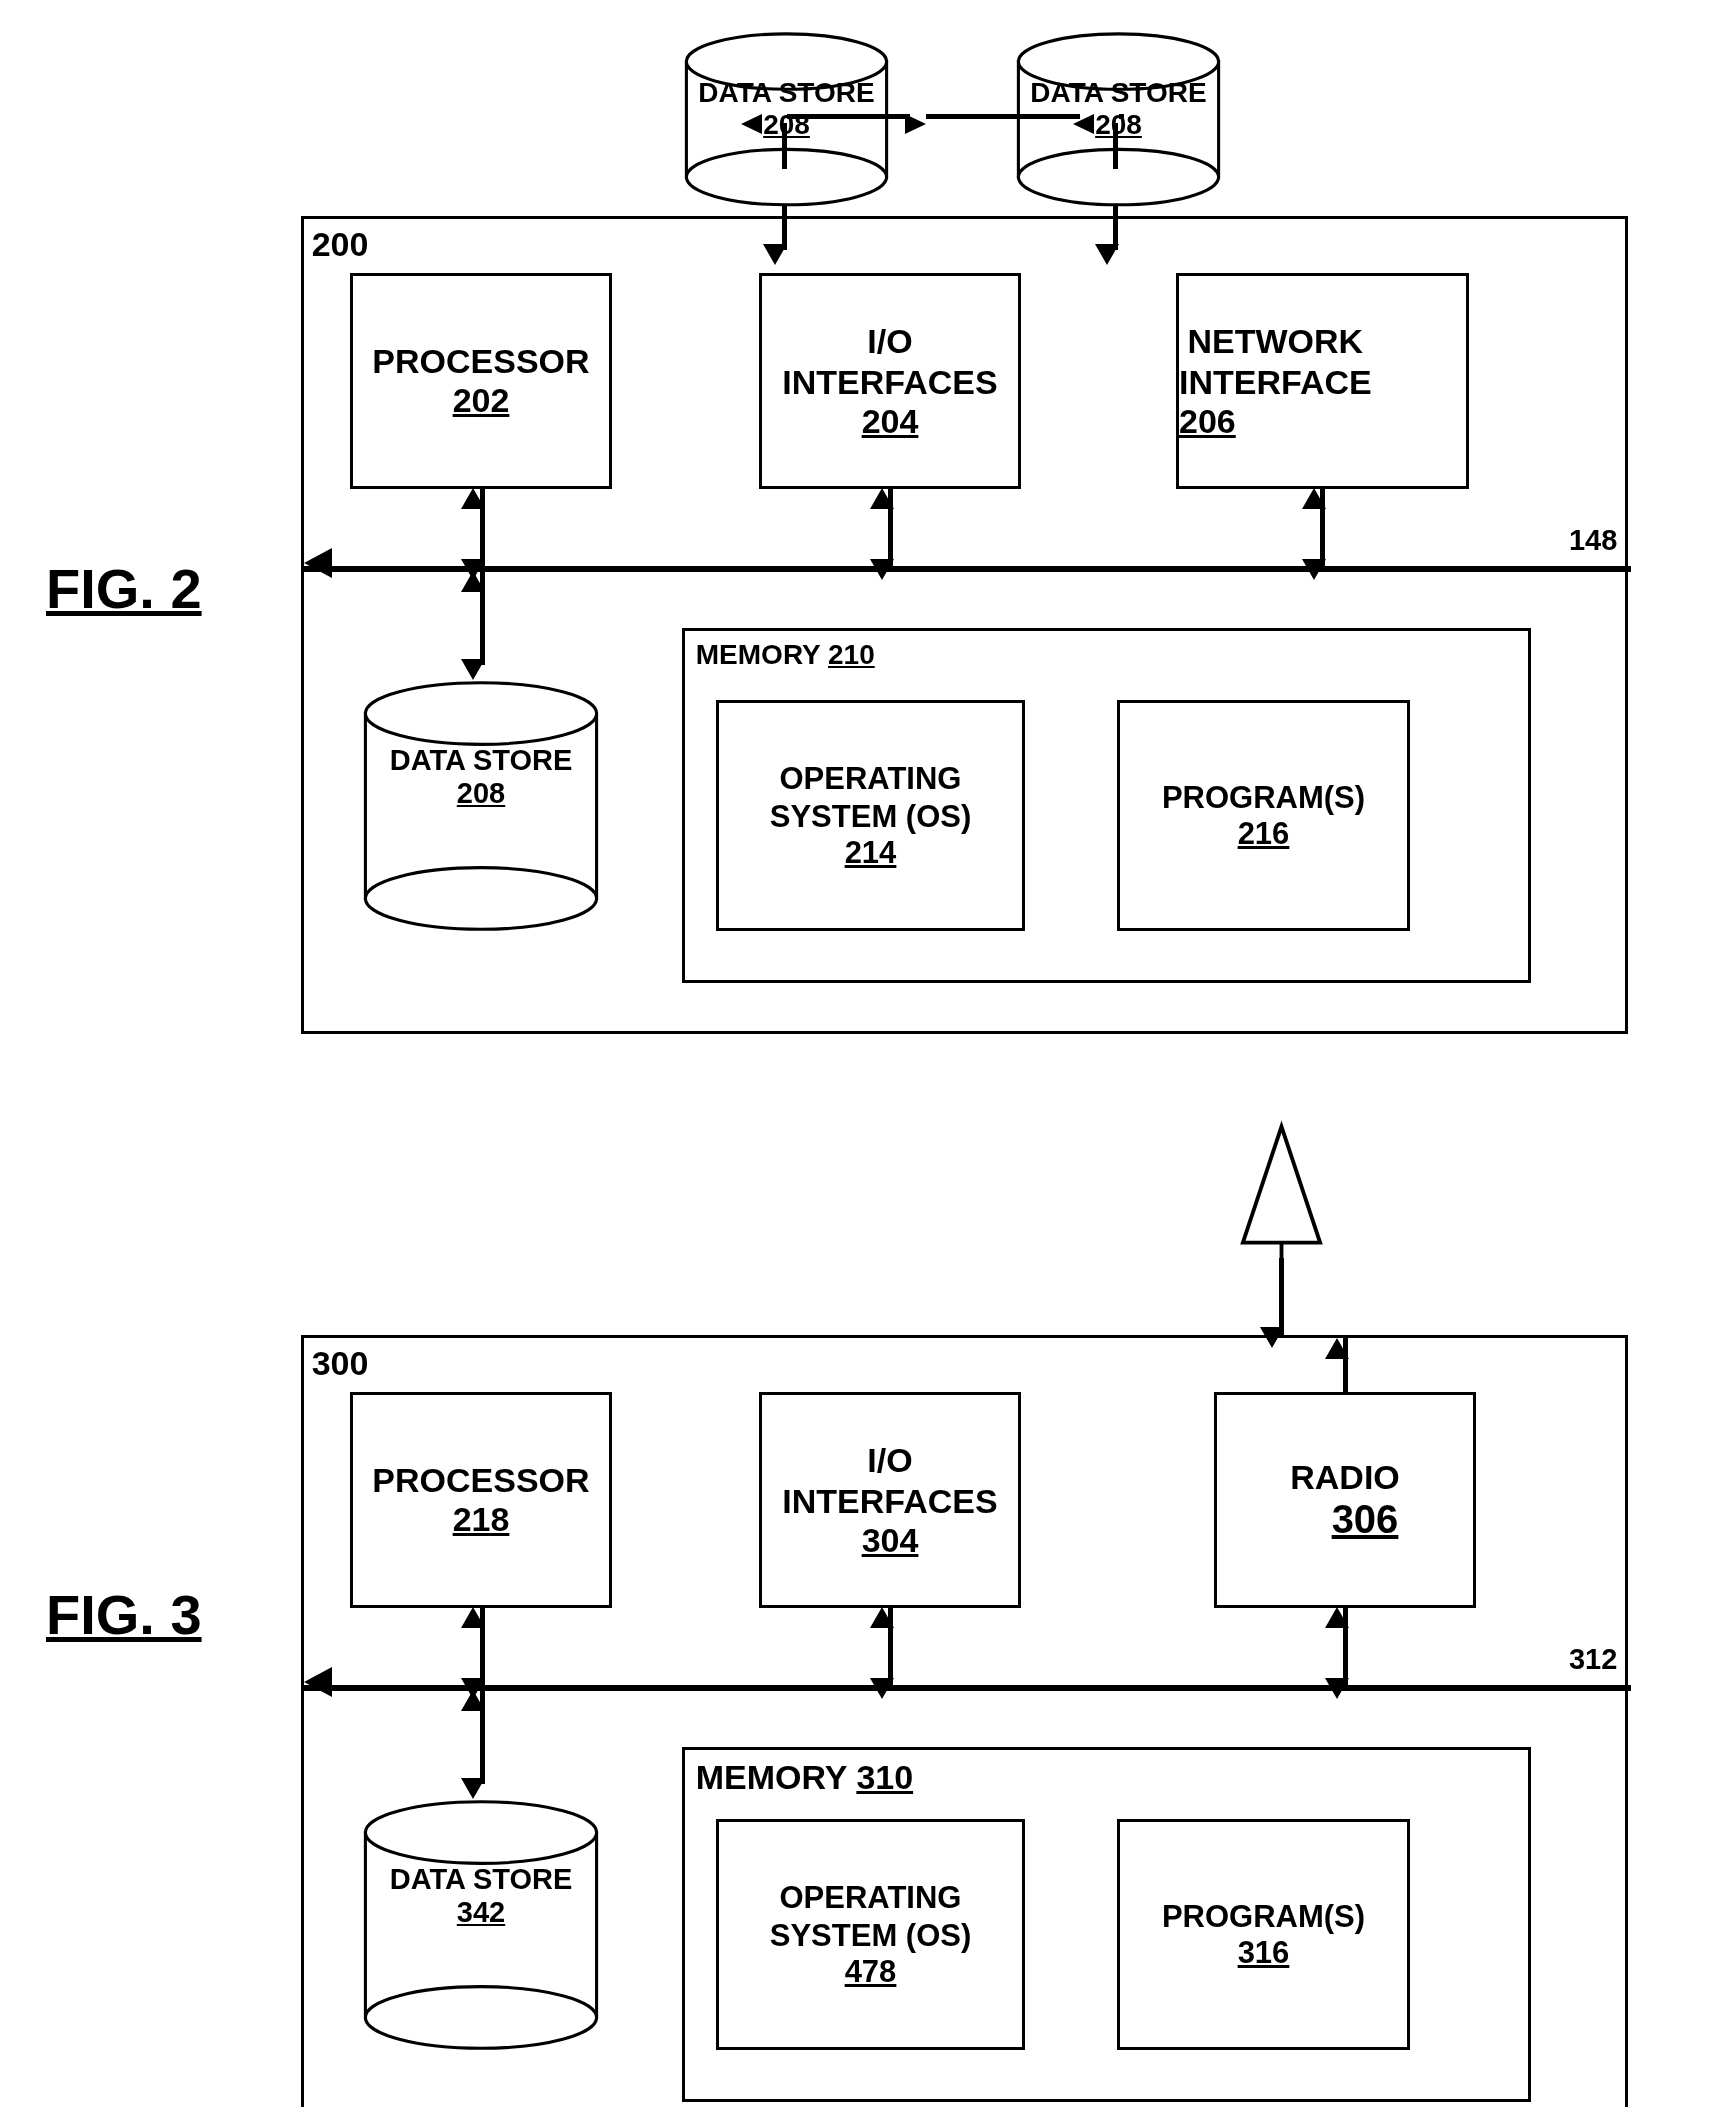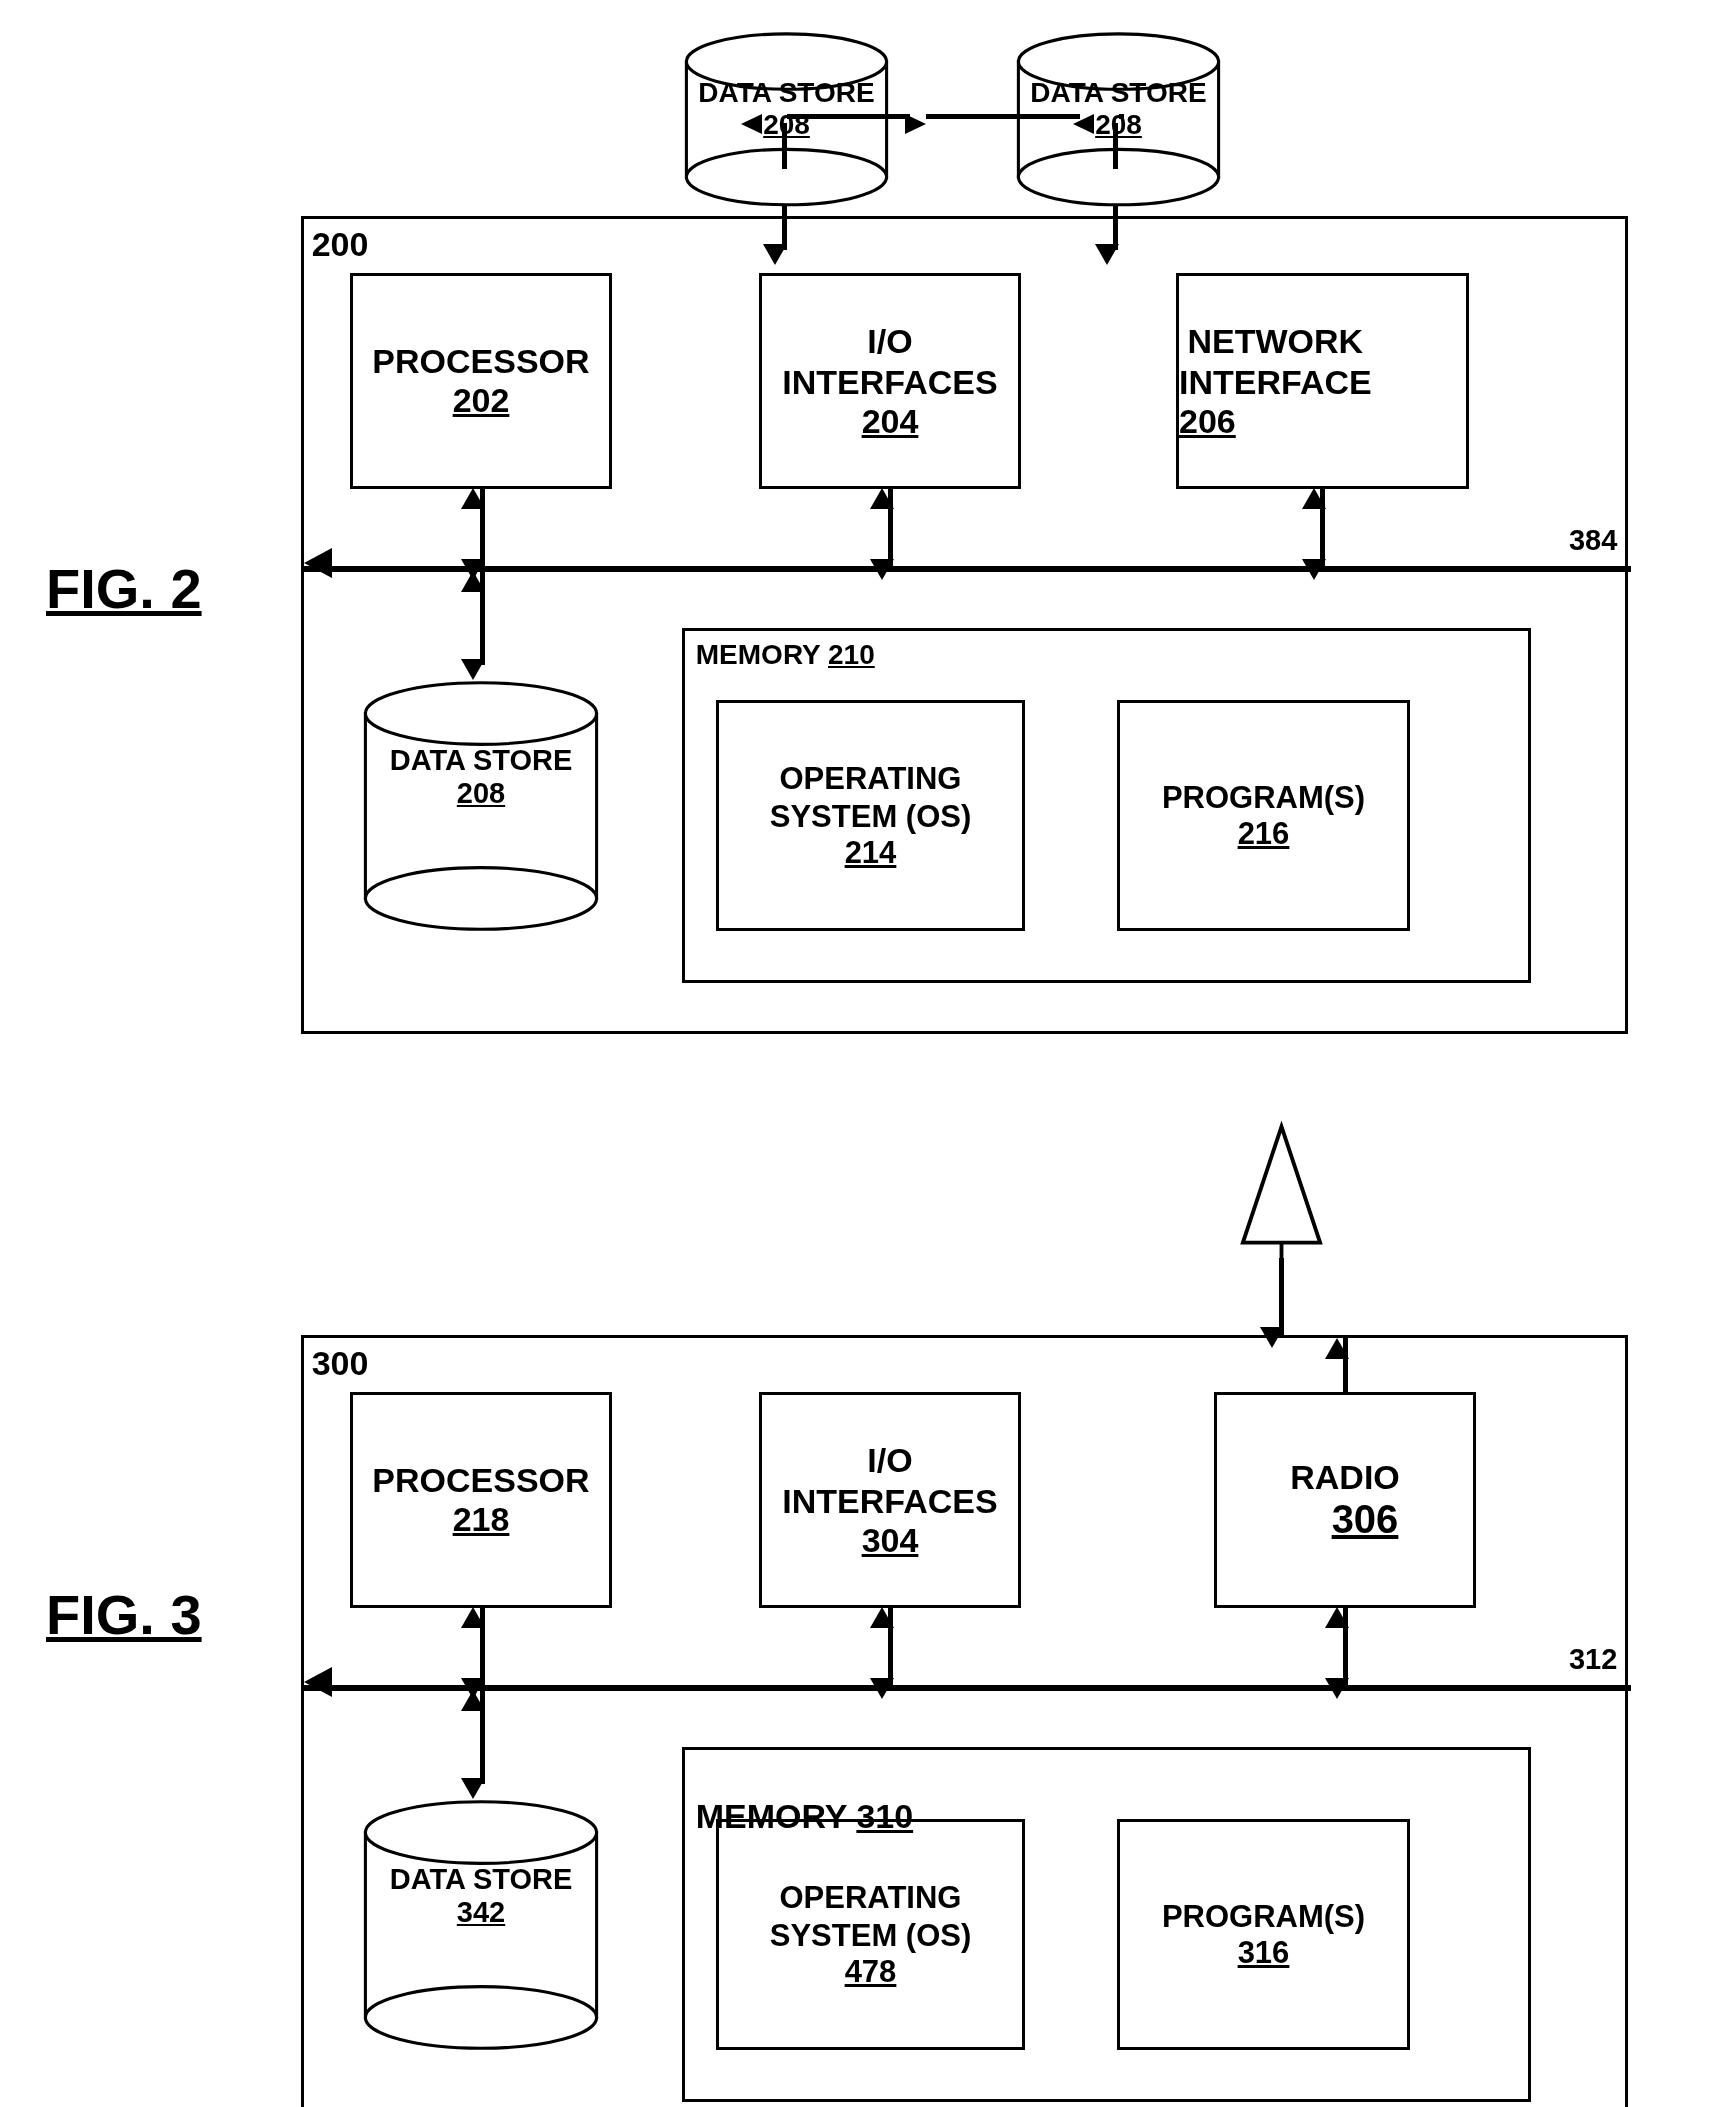--- a/index.html
+++ b/index.html
@@ -59,21 +59,21 @@
     <div style="position:absolute; left:584px; top:270px; width:4.6px; height:77px; background:black;"></div>
     <div style="position:absolute; left:566px; top:269px; width:0; height:0; border-left:12.3px solid transparent; border-right:12.3px solid transparent; border-bottom:21.6px solid black;"></div>
     <div style="position:absolute; left:566px; top:340px; width:0; height:0; border-left:12.3px solid transparent; border-right:12.3px solid transparent; border-top:21.6px solid black;"></div>
 
     <div style="position:absolute; left:1016px; top:270px; width:4.6px; height:77px; background:black;"></div>
     <div style="position:absolute; left:998px; top:269px; width:0; height:0; border-left:12.3px solid transparent; border-right:12.3px solid transparent; border-bottom:21.6px solid black;"></div>
     <div style="position:absolute; left:998px; top:340px; width:0; height:0; border-left:12.3px solid transparent; border-right:12.3px solid transparent; border-top:21.6px solid black;"></div>
 
     <div style="position:absolute; left:0px; top:329px; width:0; height:0; border-top:15.4px solid transparent; border-bottom:15.4px solid transparent; border-right:28px solid black;"></div>
 
-    <div style="position:absolute; right:7.7px; top:305px; font-size:29px; font-weight:bold;">384</div>
+    <div style="position:absolute; right:7.7px; top:305px; font-size:29px; font-weight:bold;">148</div>
 
     <div style="position:absolute; left:176px; top:353px; width:4.6px; height:93px; background:black;"></div>
     <div style="position:absolute; left:157px; top:440px; width:0; height:0; border-left:12.3px solid transparent; border-right:12.3px solid transparent; border-top:21.6px solid black;"></div>
     <div style="position:absolute; left:157px; top:352px; width:0; height:0; border-left:12.3px solid transparent; border-right:12.3px solid transparent; border-bottom:21.6px solid black;"></div>
 
     <div style="position:absolute; left:46px; top:448px; width:262px; height:278px;">
       <svg width="262" height="278" viewBox="0 0 340 360">
 
         <rect x="20" y="60" width="300" height="240" fill="white" stroke="black" stroke-width="4"></rect>
 
@@ -210,21 +210,21 @@
         <ellipse cx="170" cy="60" rx="150" ry="40" fill="white" stroke="black" stroke-width="4"></ellipse>
         <ellipse cx="170" cy="300" rx="150" ry="40" fill="white" stroke="black" stroke-width="4"></ellipse>
       </svg>
       <div style="position:absolute; top:77px; left:0; width:262px; text-align:center;">
         <div style="font-size:29px; font-weight:bold;">DATA STORE</div>
         <div style="font-size:29px; font-weight:bold; text-decoration:underline;">342</div>
       </div>
     </div>
 
     <div style="position:absolute; left:378px; top:409px; width:849px; height:355px; border:3.1px solid black;">
-      <div style="position:absolute; top:7.7px; left:10.8px; font-size:34px; font-weight:bold;margin-top:39px;">MEMORY <span style="text-decoration:underline;">310</span></div>
+      <div style="position:absolute; top:7.7px; left:10.8px; font-size:34px; font-weight:bold;">MEMORY <span style="text-decoration:underline;">310</span></div>
 
       <div style="position:absolute; left:31px; top:69px; width:309px; height:231px; border:3.1px solid black; display:flex; flex-direction:column; align-items:center; justify-content:center; text-align:center;">
         <div style="font-size:31px; font-weight:bold; line-height:1.2;">OPERATING<br>SYSTEM (OS)</div>
         <div style="font-size:31px; font-weight:bold; text-decoration:underline;">478</div>
       </div>
 
       <div style="position:absolute; left:432px; top:69px; width:293px; height:231px; border:3.1px solid black; display:flex; flex-direction:column; align-items:center; justify-content:center; text-align:center;">
         <div style="font-size:31px; font-weight:bold;">PROGRAM(S)</div>
         <div style="font-size:31px; font-weight:bold; text-decoration:underline;">316</div>
       </div>

